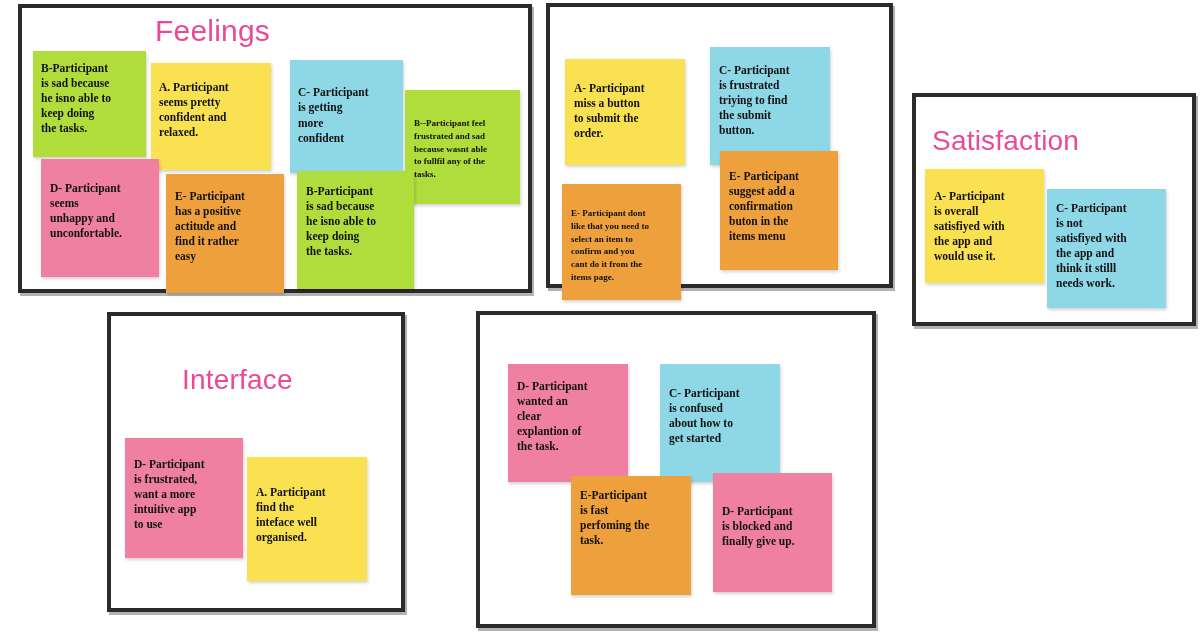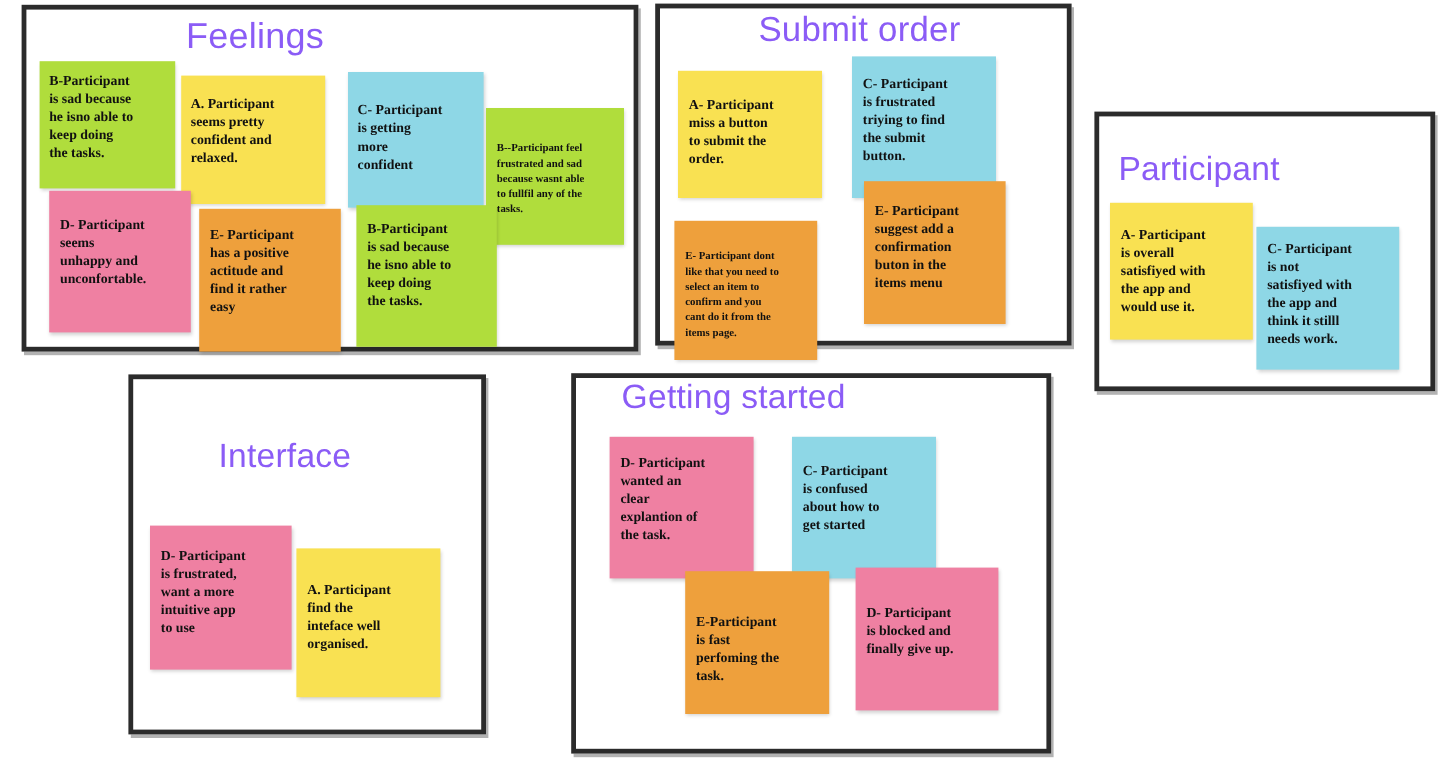--- a/index.html
+++ b/index.html
@@ -21,21 +21,21 @@
     position: absolute;
     background: #ffffff;
     border: 4px solid #2b2b2b;
     box-sizing: border-box;
     box-shadow: 2px 3px 0 rgba(0,0,0,0.30);
   }
   .panel-title {
     position: absolute;
     font-family: "Liberation Sans", sans-serif;
     font-weight: 400;
-    color: #8b5cf6;
+    color: #ec4899;
     letter-spacing: 0.2px;
     white-space: nowrap;
     line-height: 1;
   }
   .note {
     position: absolute;
     box-sizing: border-box;
     font-family: Liberation Serif, serif;
     font-weight: bold;
     color: #111111;
@@ -104,21 +104,20 @@
   <div class="note" style="left:297px; top:171px; width:117px; height:118px; background:#b0dd3c; padding:13px 6px 0 9px; font-size:11.5px; line-height:1.30;">
     <span class="txt">B-Participant
 is sad because
 he isno able to
 keep doing
 the tasks.</span>
   </div>
 
   <div class="panel" style="left:546px; top:3px; width:347px; height:285px;">
   </div>
-  <div class="panel-title" style="left:632px; top:11px; font-size:29px;">Submit order</div>
 
   <div class="note" style="left:565px; top:59px; width:120px; height:106px; background:#f9e152; padding:22px 6px 0 9px; font-size:11.5px; line-height:1.30;">
     <span class="txt">A- Participant
 miss a button
 to submit the
 order.</span>
   </div>
 
   <div class="note" style="left:710px; top:47px; width:120px; height:118px; background:#8ed7e6; padding:16px 6px 0 9px; font-size:11.5px; line-height:1.30;">
     <span class="txt">C- Participant
@@ -140,21 +139,21 @@
   <div class="note" style="left:720px; top:151px; width:118px; height:119px; background:#eea03c; padding:18px 6px 0 9px; font-size:11.5px; line-height:1.30;">
     <span class="txt">E- Participant
 suggest add a
 confirmation
 buton in the
 items menu</span>
   </div>
 
   <div class="panel" style="left:912px; top:93px; width:284px; height:233px;">
   </div>
-  <div class="panel-title" style="left:932px; top:127px; font-size:28px;">Participant</div>
+  <div class="panel-title" style="left:932px; top:127px; font-size:28px;">Satisfaction</div>
 
   <div class="note" style="left:925px; top:169px; width:119px; height:114px; background:#f9e152; padding:20px 6px 0 9px; font-size:11.5px; line-height:1.30;">
     <span class="txt">A- Participant
 is overall
 satisfiyed with
 the app and
 would use it.</span>
   </div>
 
   <div class="note" style="left:1047px; top:189px; width:119px; height:119px; background:#8ed7e6; padding:12px 6px 0 9px; font-size:11.5px; line-height:1.30;">
@@ -181,38 +180,37 @@
 
   <div class="note" style="left:247px; top:457px; width:120px; height:124px; background:#f9e152; padding:28px 6px 0 9px; font-size:11.5px; line-height:1.30; z-index:3;">
     <span class="txt">A. Participant
 find the
 inteface well
 organised.</span>
   </div>
 
   <div class="panel" style="left:476px; top:311px; width:400px; height:317px;">
   </div>
-  <div class="panel-title" style="left:518px; top:317px; font-size:28px;">Getting started</div>
 
   <div class="note" style="left:508px; top:364px; width:120px; height:118px; background:#ef80a2; padding:15px 6px 0 9px; font-size:11.5px; line-height:1.30; z-index:1;">
     <span class="txt">D- Participant
 wanted an
 clear
 explantion of
 the task.</span>
   </div>
 
   <div class="note" style="left:660px; top:364px; width:120px; height:118px; background:#8ed7e6; padding:22px 6px 0 9px; font-size:11.5px; line-height:1.30; z-index:1;">
     <span class="txt">C- Participant
 is confused
 about how to
 get started</span>
   </div>
 
-  <div class="note" style="left:571px; top:476px; width:120px; height:119px; background:#eea03c; padding:36px 6px 0 9px; font-size:11.5px; line-height:1.30; z-index:2;">
+  <div class="note" style="left:571px; top:476px; width:120px; height:119px; background:#eea03c; padding:12px 6px 0 9px; font-size:11.5px; line-height:1.30; z-index:2;">
     <span class="txt">E-Participant
 is fast
 perfoming the
 task.</span>
   </div>
 
   <div class="note" style="left:713px; top:473px; width:119px; height:119px; background:#ef80a2; padding:31px 6px 0 9px; font-size:11.5px; line-height:1.30; z-index:2;">
     <span class="txt">D- Participant
 is blocked and
 finally give up.</span>

